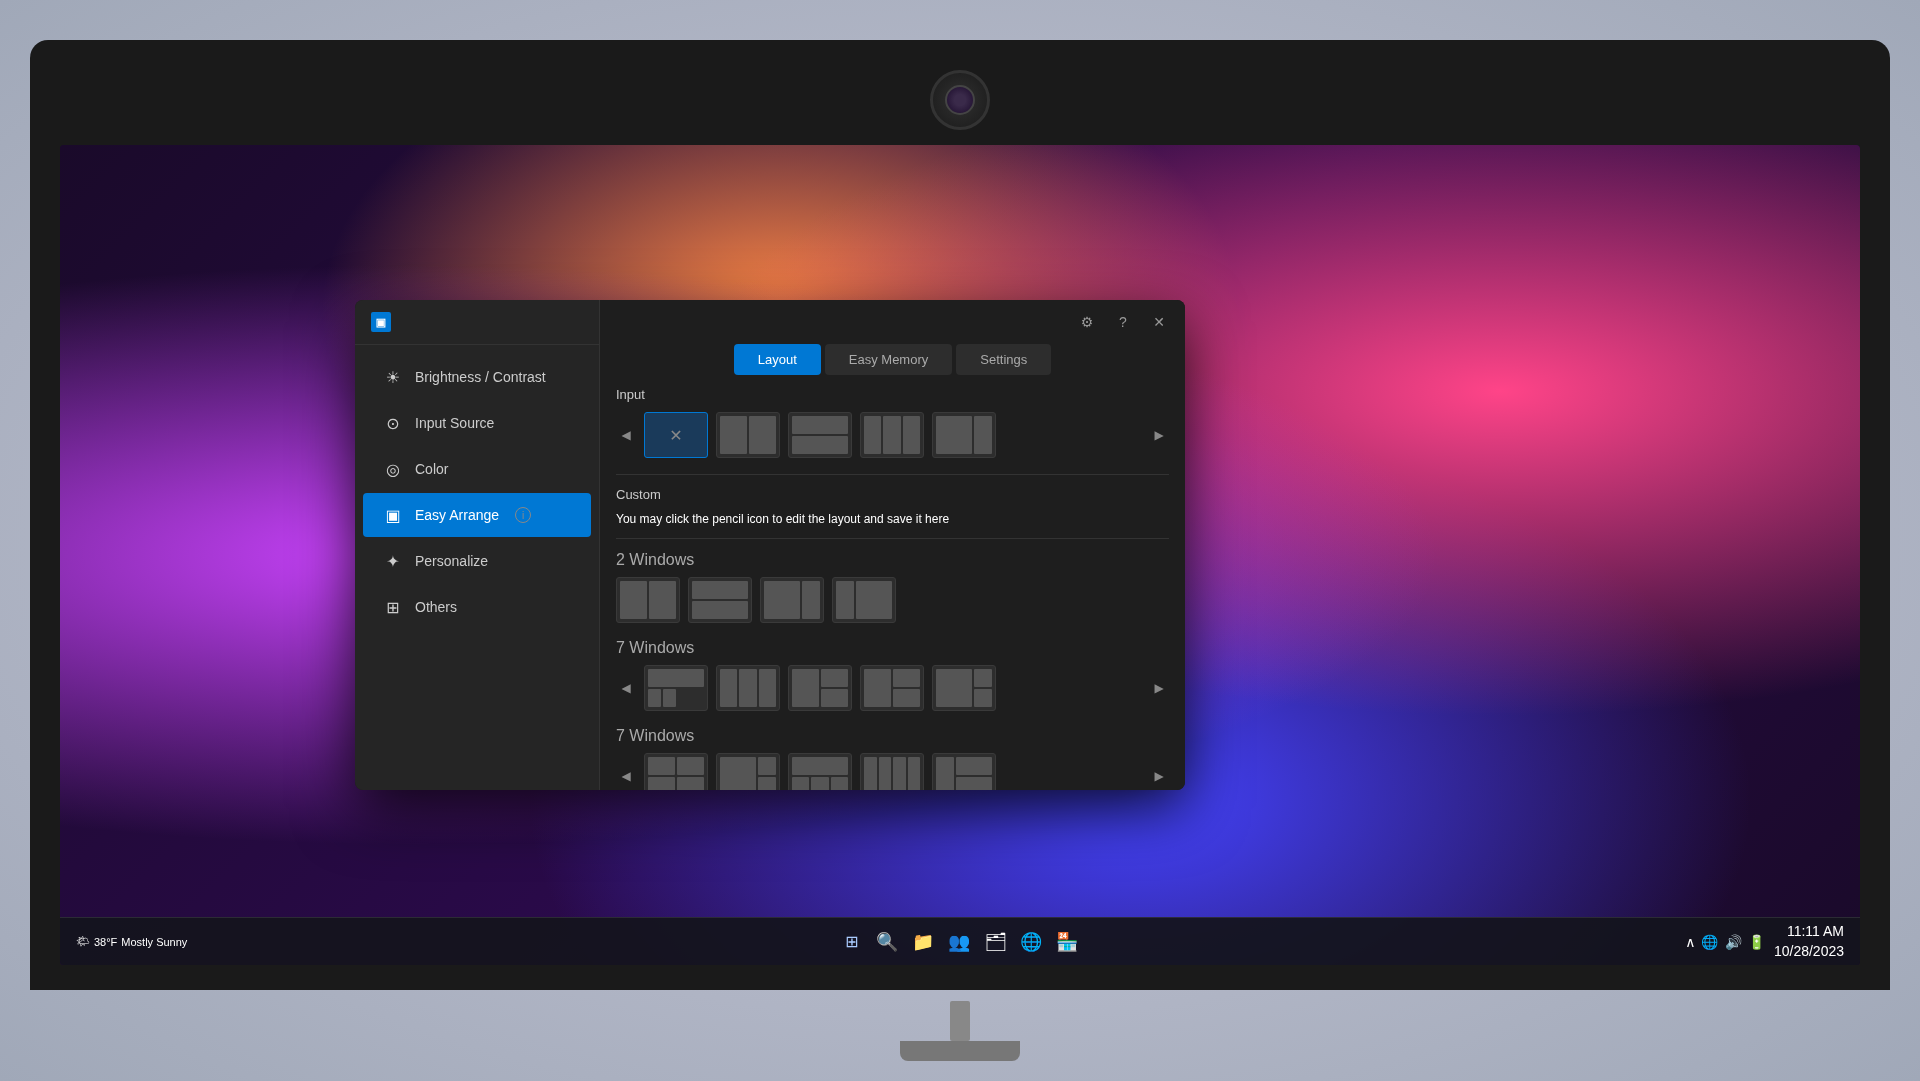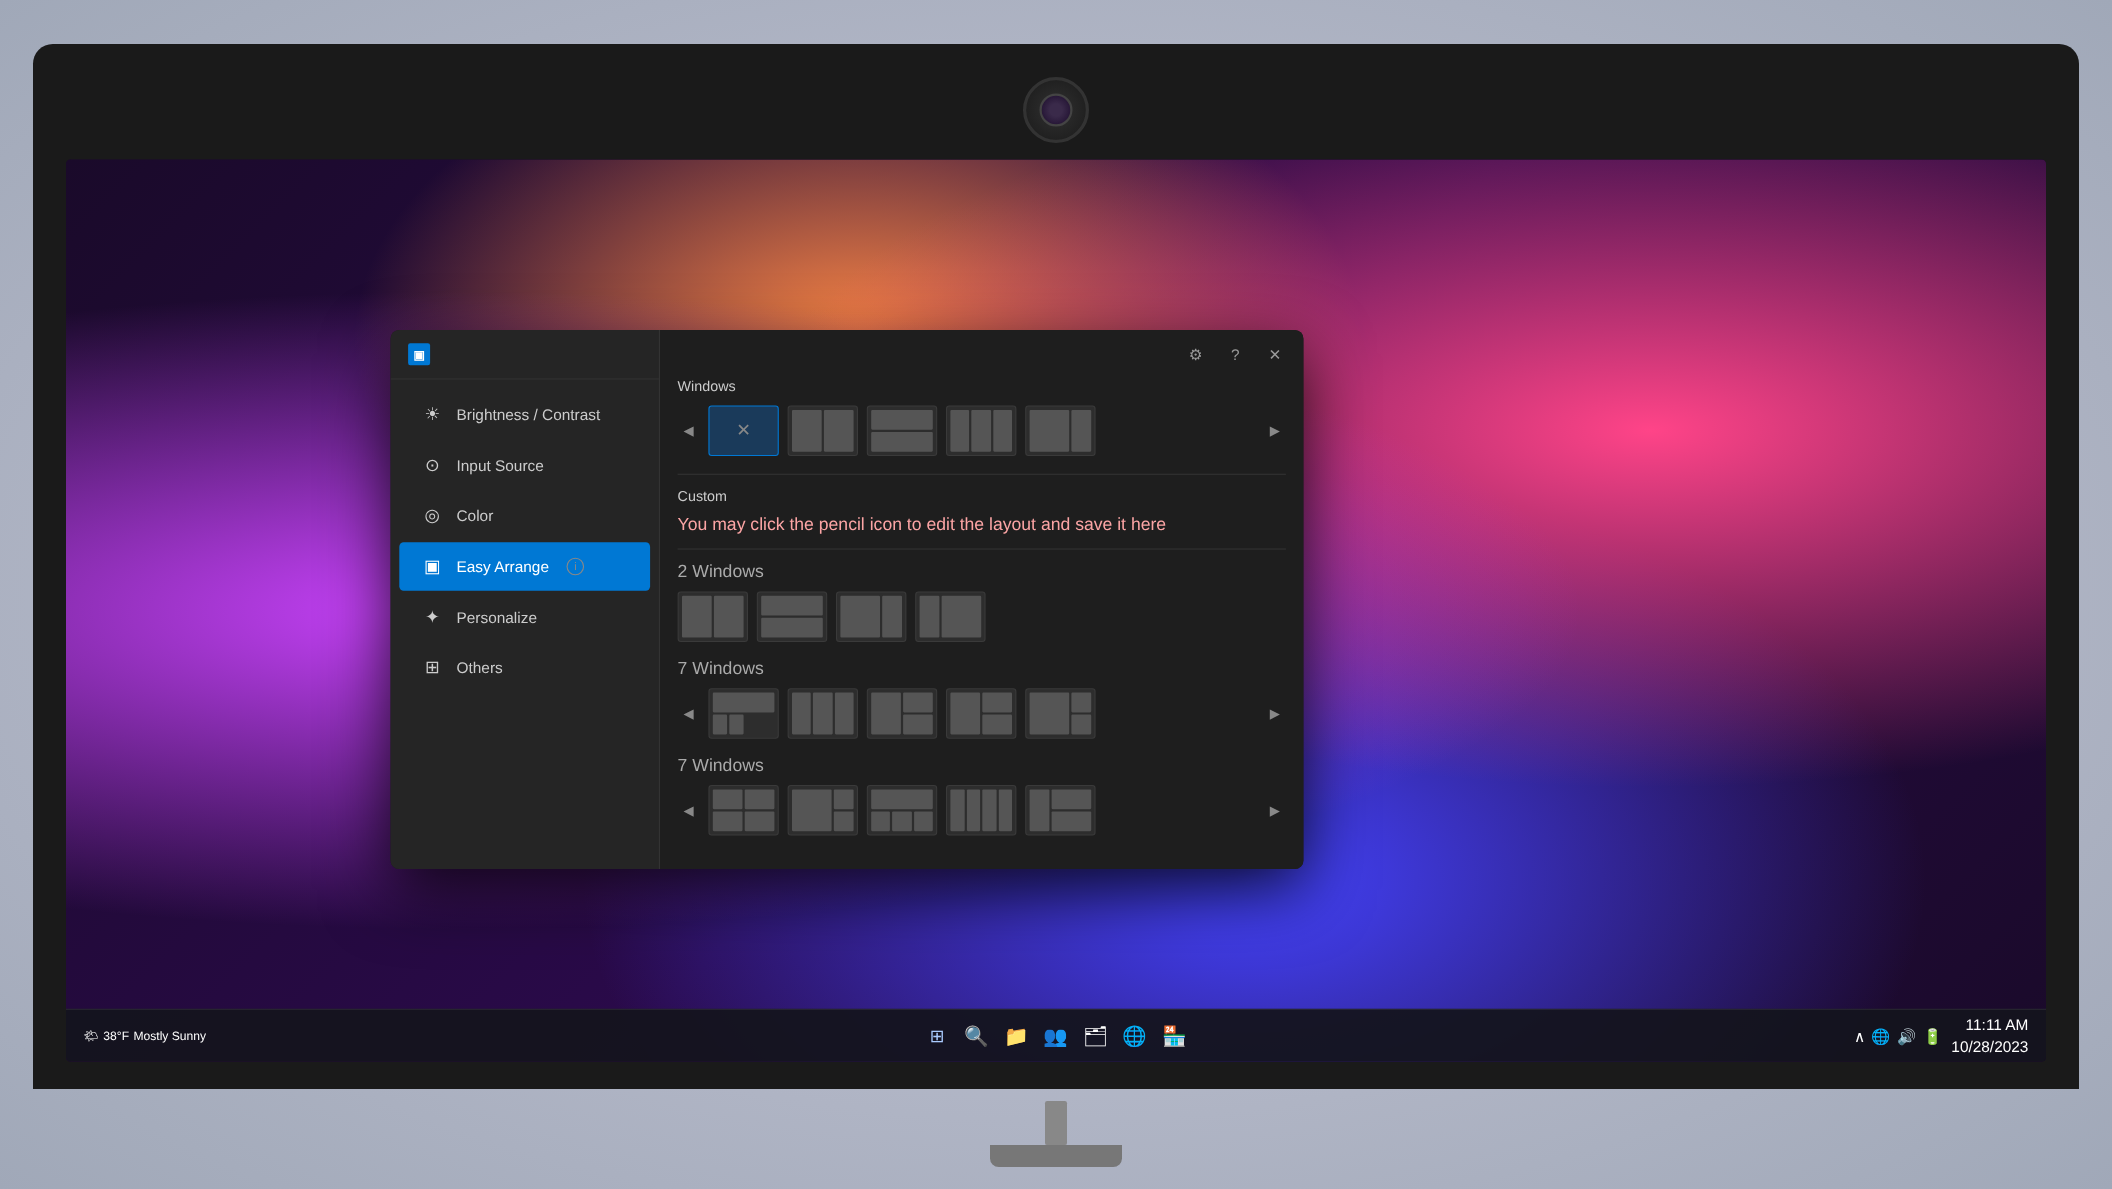--- a/index.html
+++ b/index.html
@@ -378,22 +378,22 @@
     .lp-4win-b { display: grid; grid-template-columns: 1fr 1fr 1fr 1fr; gap: 2px; padding: 3px; height: 100%; }
     .span-col { grid-column: 1 / 3; }
 
     .section-divider {
       border: none;
       border-top: 1px solid #333;
       margin: 4px 0 12px;
     }
 
     .custom-text {
-      font-size: 16px;
-      color: #fca5a5;
+      font-size: 12px;
+      color: #ffffff;
       margin-bottom: 12px;
     }
 
     .windows-section-label {
       font-size: 16px;
       color: #aaa;
       margin-bottom: 8px;
     }
     .stand-neck {
       width: 20px;
@@ -493,24 +493,29 @@
       </div>
 
       <div class="main-content">
 
         <div class="title-bar">
           <button class="title-btn">⚙</button>
           <button class="title-btn">?</button>
           <button class="title-btn close">✕</button>
         </div>
 
+        <div class="tabs-bar">
+          <button class="tab-btn active">Layout</button>
+          <button class="tab-btn">Easy Memory</button>
+          <button class="tab-btn">Settings</button>
+        </div>
 
         <div class="content-area">
 
-          <div class="section-label">Windows</div>
+          <div class="section-label">Input</div>
           <div class="layout-row">
             <div class="layout-nav-btn">◀</div>
             <div class="layout-items">
 
               <div class="layout-item selected">
                 <span class="layout-item-x">✕</span>
               </div>
 
               <div class="layout-item">
                 <div class="lp-2col">

